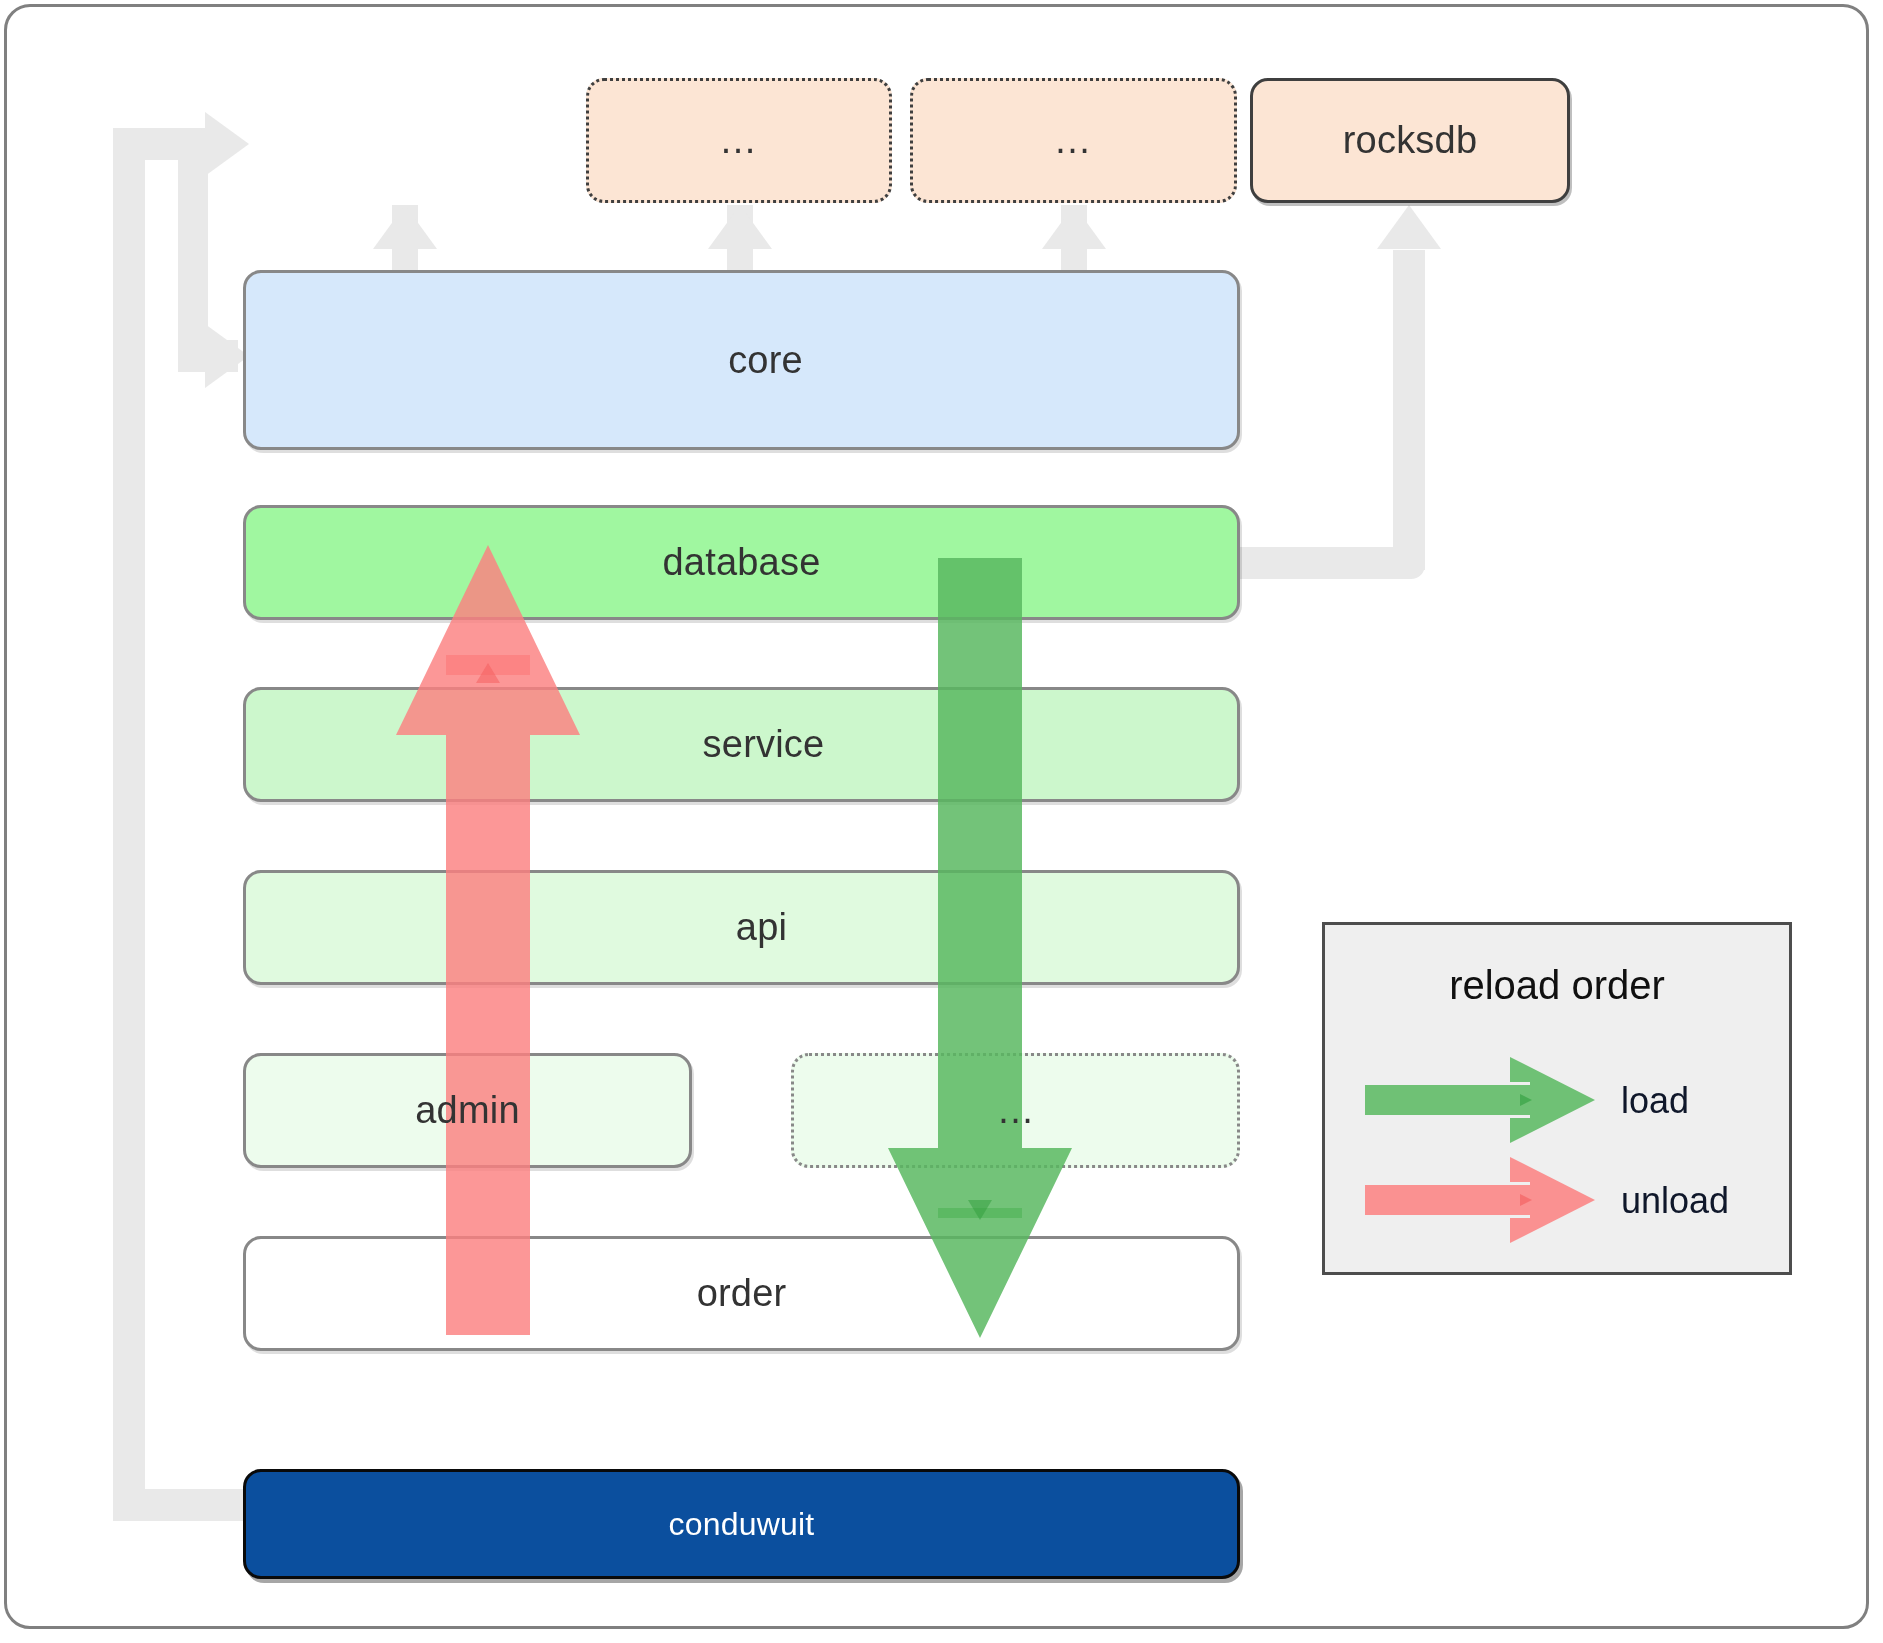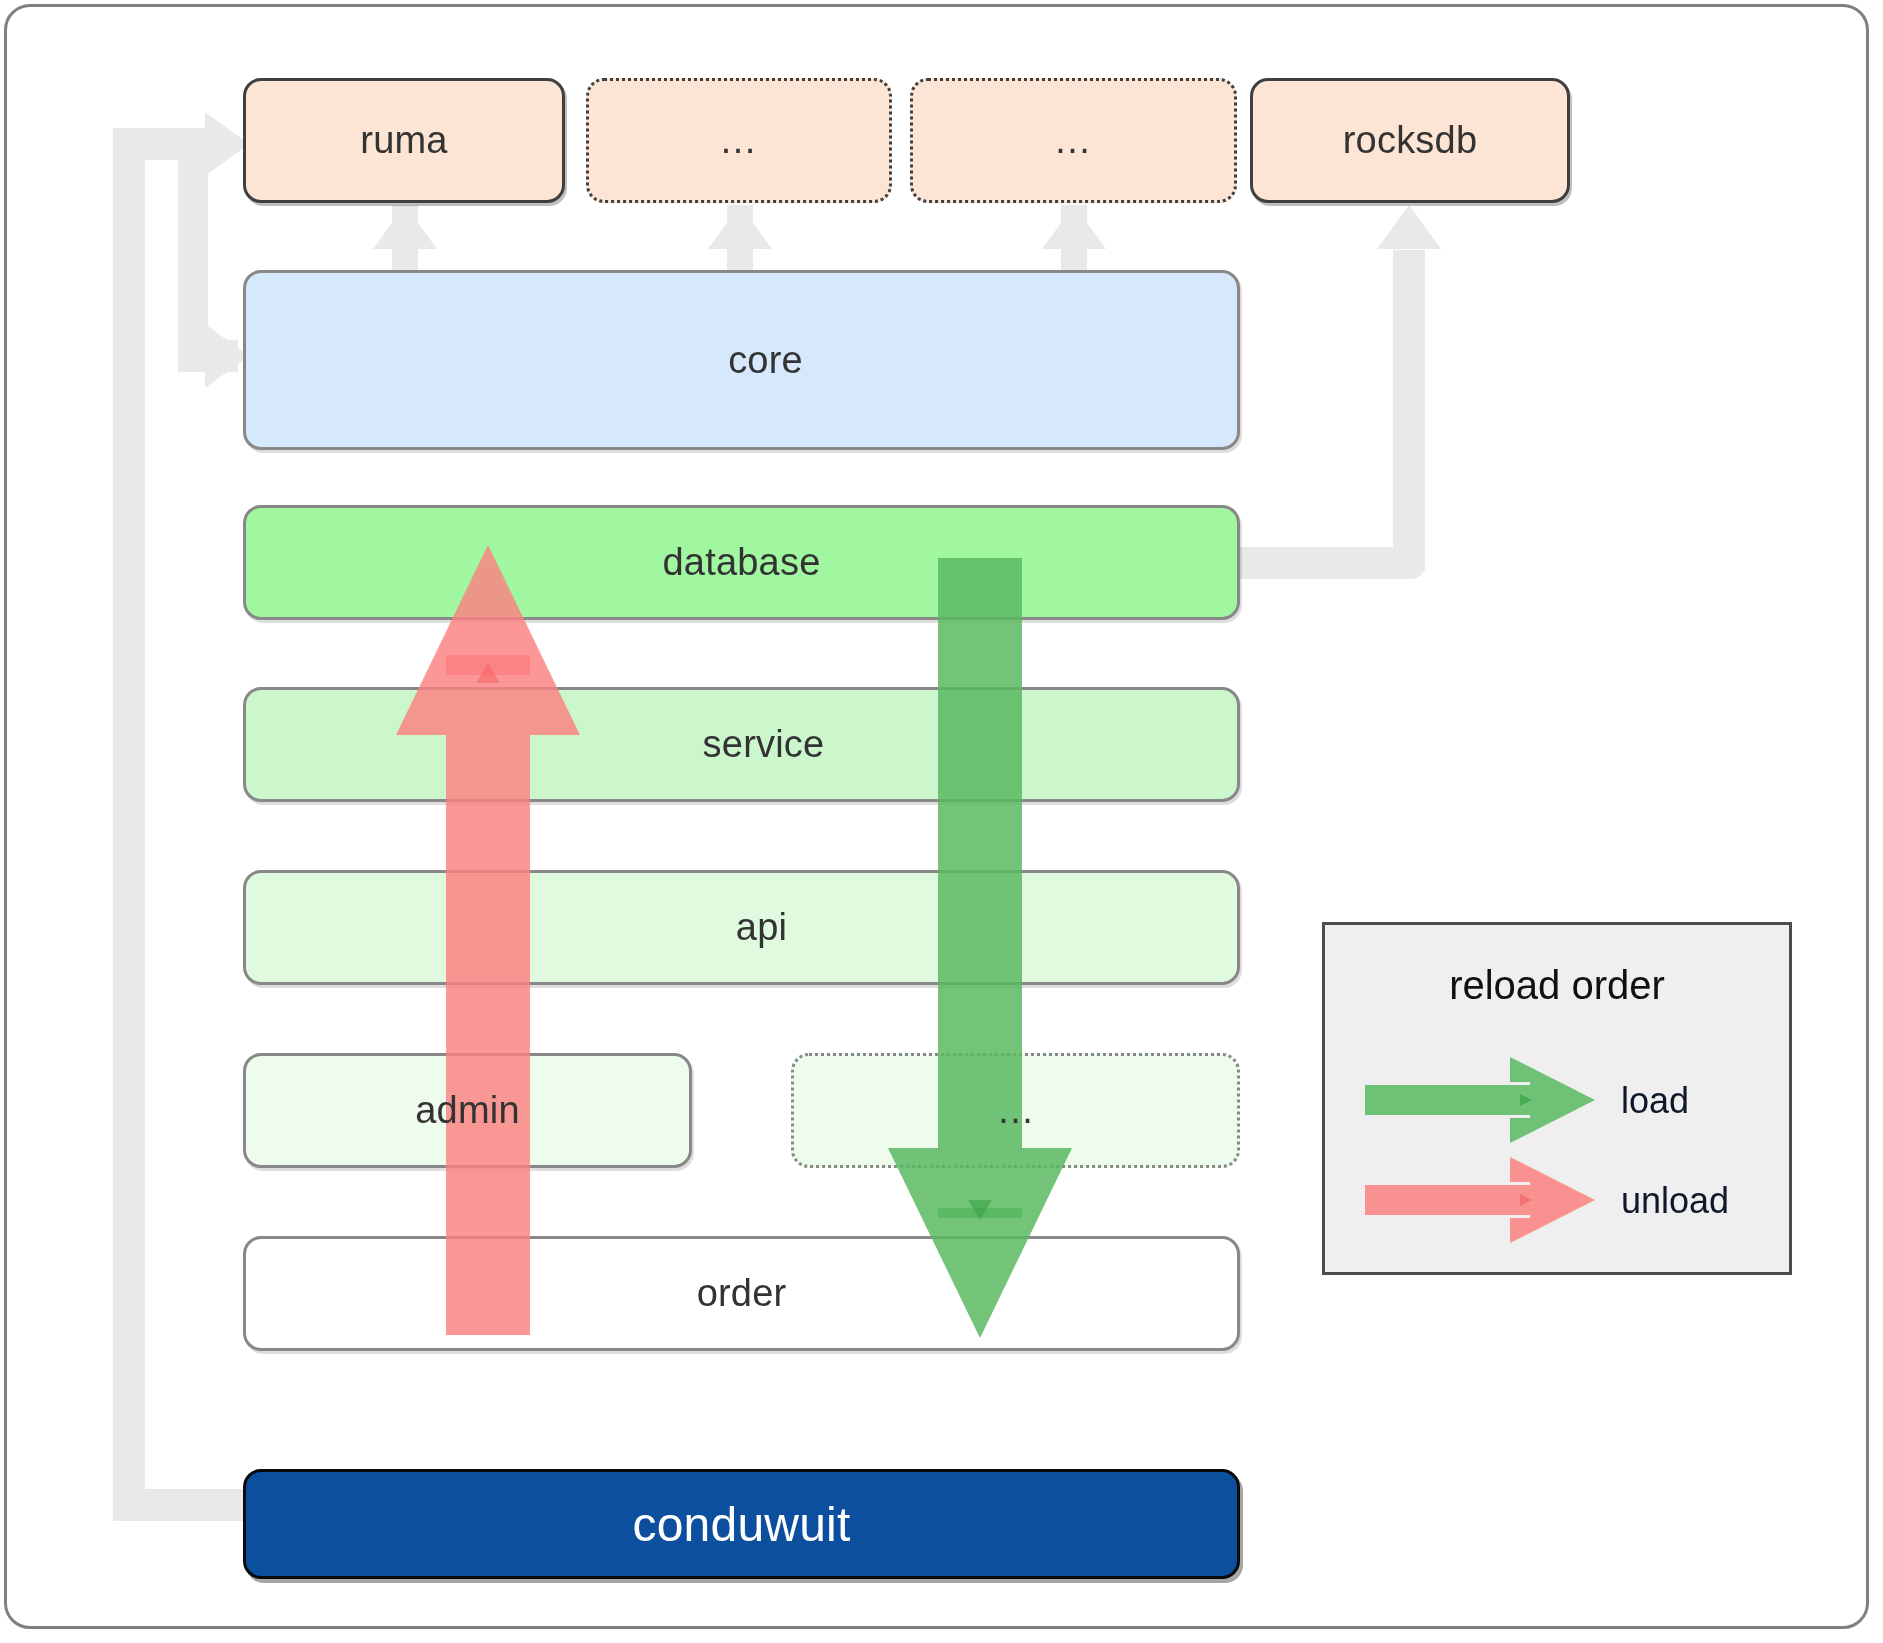--- a/index.html
+++ b/index.html
@@ -69,21 +69,21 @@
     box-shadow: none;
   }
 
   
   .root {
     background: #0b4f9e;
     border: 3px solid #0a0a0a;
     border-radius: 18px;
     color: #ffffff;
     box-shadow: 3px 4px 0 rgba(0,0,0,0.35);
-    font-size: 48px;
+    font-size: 32px;
   }
 
   
   .gconn {
     position: absolute;
     background: #e9e9e9;
   }
   .garrow {
     position: absolute;
     width: 0; height: 0;
@@ -149,23 +149,20 @@
   <div class="gconn" style="left:727px; top:205px; width:26px; height:70px;"></div>
   <div class="garrow up" style="left:708px; top:205px;"></div>
 
   <div class="gconn" style="left:1061px; top:205px; width:26px; height:70px;"></div>
   <div class="garrow up" style="left:1042px; top:205px;"></div>
 
   <div class="gconn" style="left:1240px; top:547px; width:185px; height:32px; border-radius:0 14px 14px 0;"></div>
   <div class="gconn" style="left:1393px; top:250px; width:32px; height:320px;"></div>
   <div class="garrow up" style="left:1377px; top:205px;"></div>
 
-  <div class="node dep" style="left:243px; top:78px; width:322px;">
-    <span class="lbl">ruma</span>
-  </div>
 
   <div class="node dep dotted" style="left:586px; top:78px; width:306px; background:#fce5d4;">
     <span class="lbl dots">…</span>
   </div>
 
   <div class="node dep dotted" style="left:910px; top:78px; width:327px; background:#fce5d4;">
     <span class="lbl dots">…</span>
   </div>
 
   <div class="node dep" style="left:1250px; top:78px; width:320px;">

